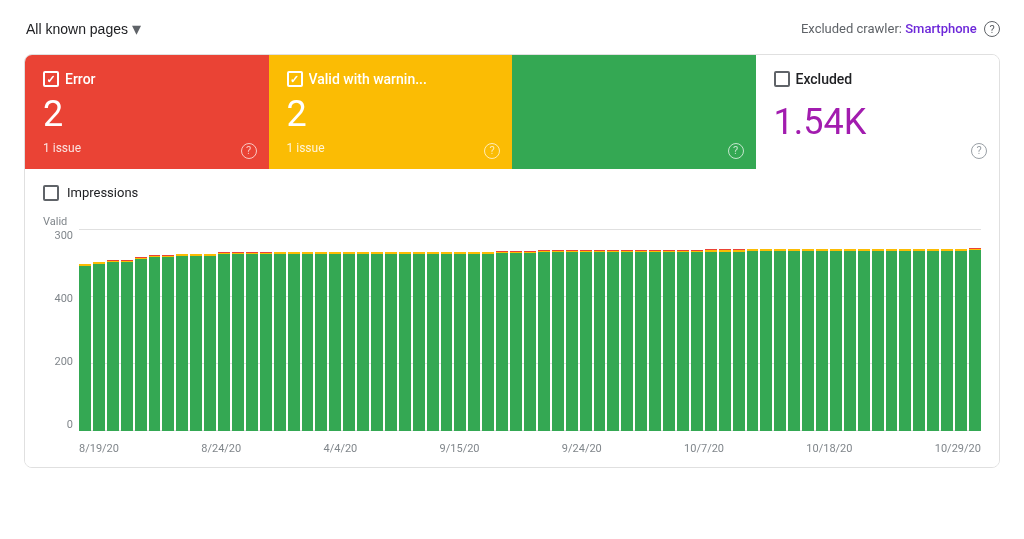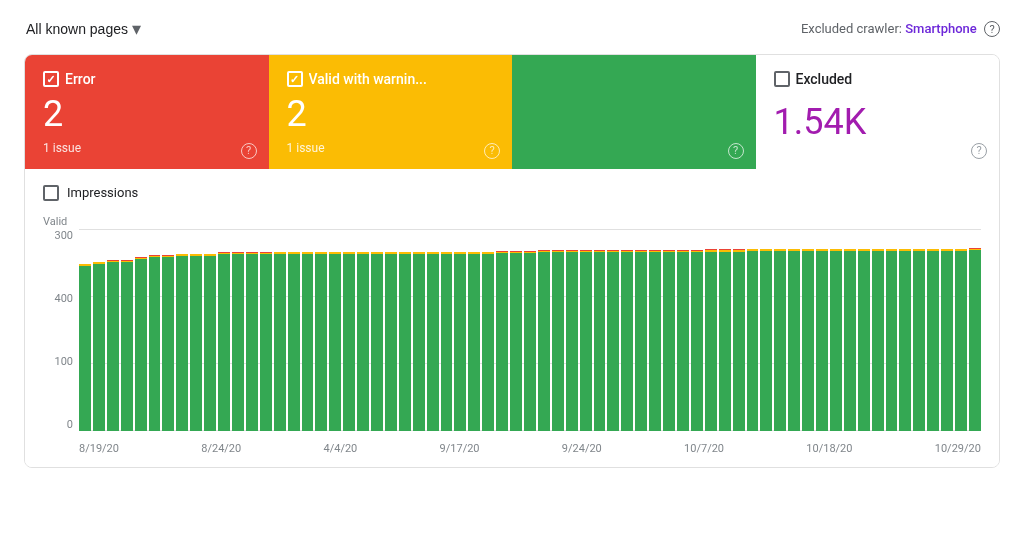--- a/index.html
+++ b/index.html
@@ -336,21 +336,21 @@
         <div class="impressions-checkbox"></div>
         <span class="impressions-label">Impressions</span>
       </div>
 
       <div class="chart-area">
 
         <div class="y-axis-label">Valid</div>
 
         <div class="y-axis-ticks">
           <span class="y-tick">0</span>
-          <span class="y-tick">100</span>
+          <span class="y-tick">200</span>
           <span class="y-tick">400</span>
           <span class="y-tick">300</span>
         </div>
 
         <div class="chart-container">
           <div class="grid-lines">
             <div class="grid-line"></div>
             <div class="grid-line"></div>
             <div class="grid-line"></div>
             <div class="grid-line"></div>
@@ -683,21 +683,21 @@
                 <div class="bar-segment" style="height: 89.3333%; background: rgb(52, 168, 83);"></div>
               </div>
             </div>
         </div>
 
         <div class="x-axis" id="x-axis">
 
         <span class="x-tick">8/19/20</span>
             <span class="x-tick">8/24/20</span>
             <span class="x-tick">4/4/20</span>
-            <span class="x-tick">9/17/20</span>
+            <span class="x-tick">9/15/20</span>
             <span class="x-tick">9/24/20</span>
             <span class="x-tick">10/7/20</span>
             <span class="x-tick">10/18/20</span>
             <span class="x-tick">10/29/20</span>
           </div>
       </div>
     </div>
   </div>
 </div>
 

